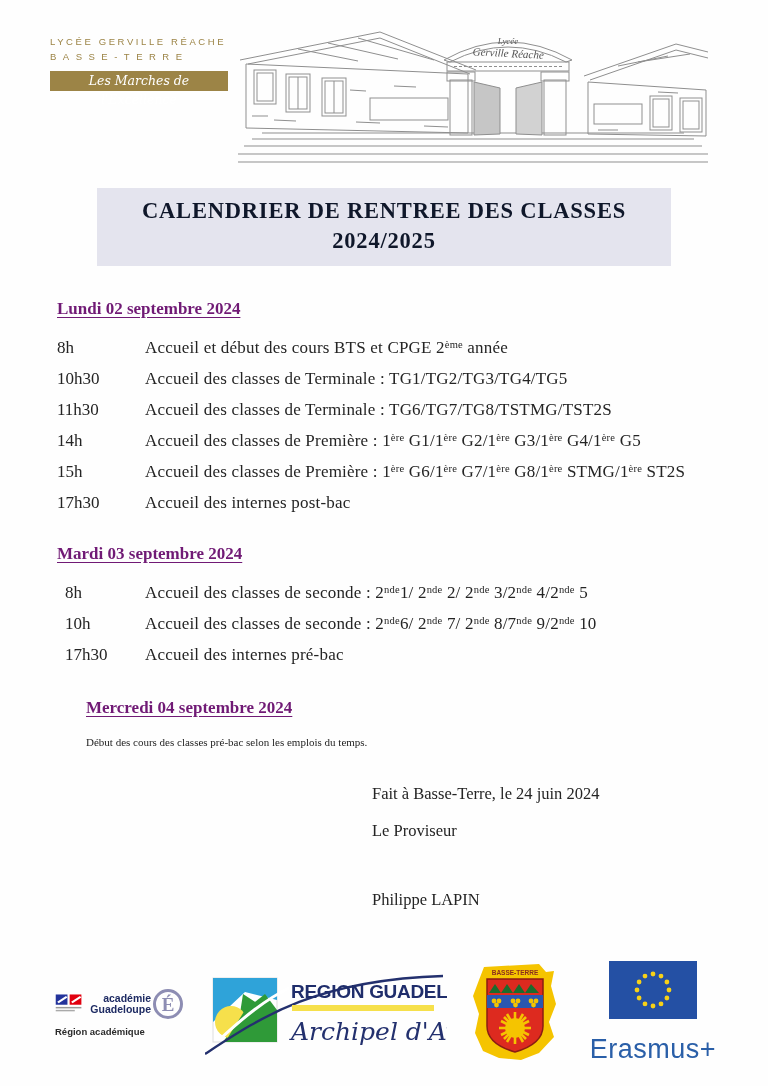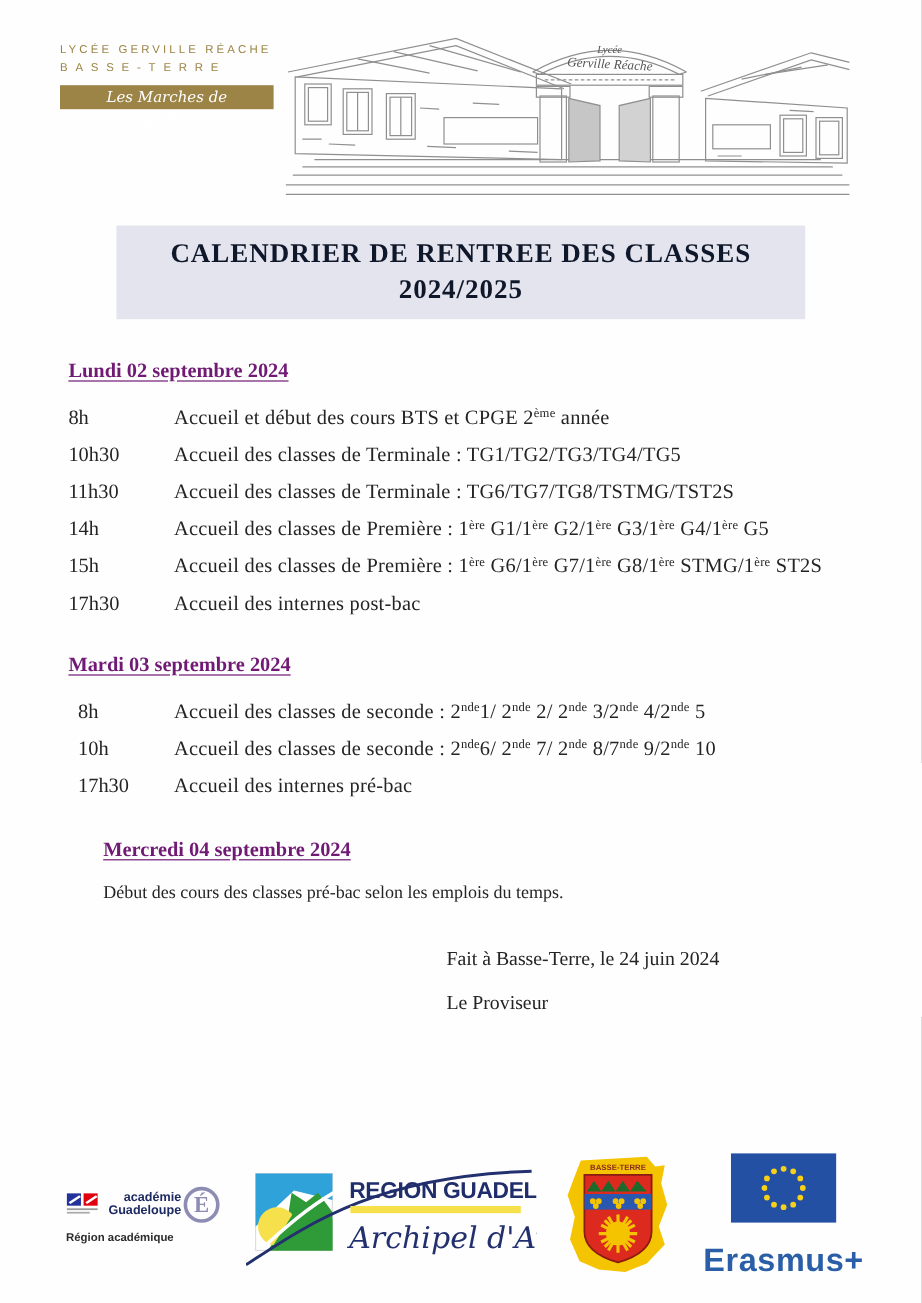--- a/index.html
+++ b/index.html
@@ -47,21 +47,21 @@
   }
   .section-monday{ margin-top:33px; }
   .section-tuesday{ margin-top:31px; }
   .section-wednesday{ margin-top:33px;margin-left:29px; }
   .schedule-list{ margin-top:19px; }
   .schedule-row{ display:flex; margin-bottom:11px; font-size:17px; color:#242424; }
   .time{ width:88px; flex-shrink:0; }
   .section-tuesday .time{ padding-left:8px; }
   .desc{ letter-spacing:0.2px; }
   .desc sup{ font-size:0.62em; vertical-align:0.5em; }
-  .note{ margin-top:18px; font-size:15px; color:#242424; }
+  .note{ margin-top:18px; font-size:11px; color:#242424; }
   
   .signature{ margin-top:36px; margin-left:315px; font-size:16.5px; color:#242424; }
   .sig-role{ margin-top:17px; }
   .sig-name{ margin-top:49px; }
   
   .footer-logos{
     position:absolute; left:0; right:0; bottom:18px; height:110px;
     display:flex; align-items:center; justify-content:space-between;
     padding:0 45px 0 55px;
   }
@@ -77,21 +77,21 @@
     font-size:19px; text-align:center; line-height:26px; flex-shrink:0;
     font-family:"Liberation Serif", serif; margin-left:-4px;
   }
   .academie-caption{
     font-family:"Liberation Sans", sans-serif; font-weight:bold;
     font-size:9.5px; color:#2b2b2b; margin-top:7px;
   }
   .erasmus{ text-align:center; width:140px; }
   .erasmus-label{
     font-family:"Liberation Sans", sans-serif; color:var(--erasmus_blue);
-    font-size:27px; margin-top:11px; letter-spacing:0.5px;font-weight:bold;
+    font-size:27px; margin-top:11px; letter-spacing:0.5px;
   }
 </style>
 </head>
 <body>
 
 <div class="page">
 
   <div class="letterhead">
     <div class="lgr-block">
       <div class="lgr-school">LYCÉE GERVILLE RÉACHE</div>
@@ -240,20 +240,21 @@
     </div>
 
     <div class="section-wednesday">
       <div class="section-heading">Mercredi 04 septembre 2024</div>
       <div class="note">Début des cours des classes pré-bac selon les emplois du temps.</div>
     </div>
 
     <div class="signature">
       <div class="sig-date">Fait à Basse-Terre, le 24 juin 2024</div>
       <div class="sig-role">Le Proviseur</div>
+      <div class="sig-name">Philippe LAPIN</div>
     </div>
 
   </div>
 
   <div class="footer-logos">
 
     <div class="academie">
       <div class="academie-top">
         <svg width="40" height="26" viewBox="0 0 40 26">
           <rect x="1" y="0" width="16" height="14" style="fill:var(--flag_blue)"></rect>

